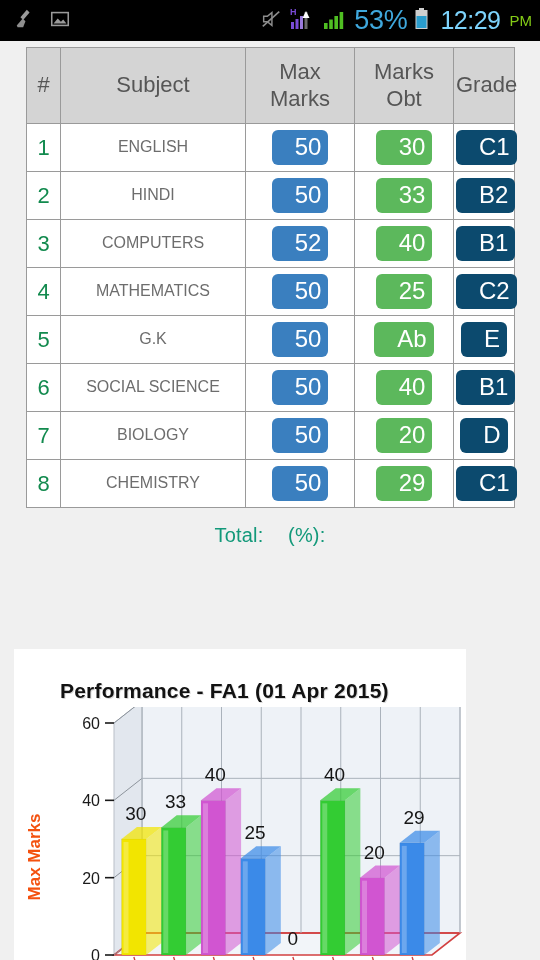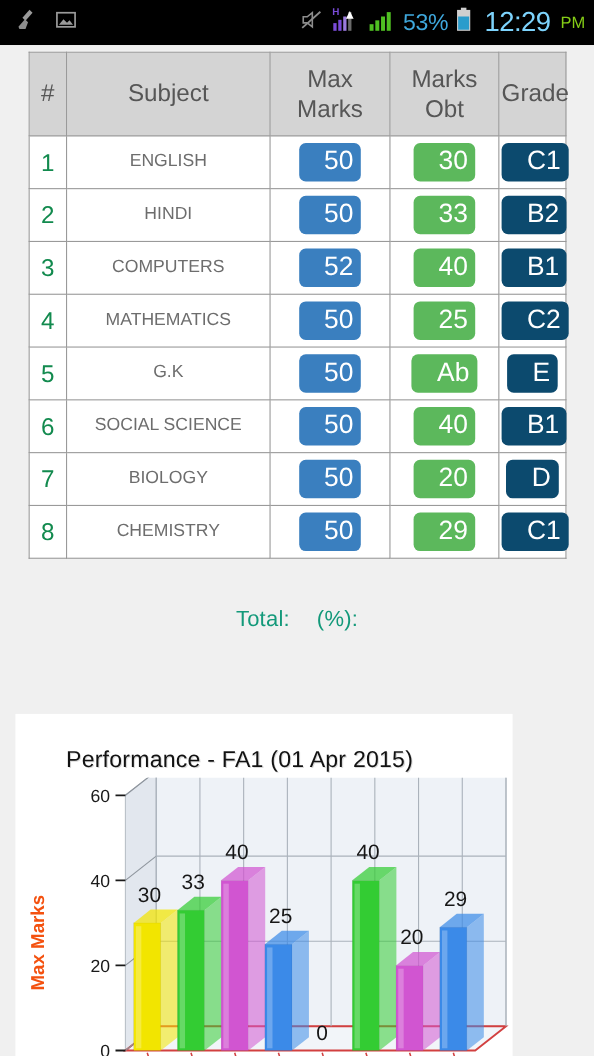--- a/index.html
+++ b/index.html
@@ -16,21 +16,21 @@
     height: 41px;
     background: #000000;
     display: flex;
     align-items: center;
     padding: 0 8px 0 14px;
   }
   .sb-left { display: flex; align-items: center; gap: 13px; }
   .sb-right { display: flex; align-items: center; gap: 7px; margin-left: auto; }
   .sb-icon { display: block; }
   .sb-pct {
-    color: #3fa8dd; font-size: 21px; letter-spacing: -0.3px;
+    color: #3fa8dd; font-size: 27px; letter-spacing: -0.3px;
     font-family: "Liberation Sans", sans-serif;
   }
   .sb-time {
     color: #7dd3fc; font-size: 25px; letter-spacing: -0.5px; margin-left: 4px;
   }
   .sb-ampm { color: #84cc16; font-size: 15px; margin-left: 2px; }
 
   
   .page { position: relative; height: 919px; background: #f0f0f0; }
 
@@ -81,38 +81,38 @@
   }
   .badge-blue   { background: #3a7fbf; }
   .badge-green  { background: #5cb85c; }
   .badge-orange { background: #0c4a6e; min-width: 34px; }
 
   
   .total-line {
     text-align: center;
     color: #13997a;
     font-size: 20px;
-    padding-top: 44px;
+    padding-top: 16px;
     letter-spacing: 0.2px;
   }
   .total-line .gap { display: inline-block; width: 13px; }
 
   
   .chart-card {
     position: absolute;
     left: 14px; top: 608px;
     width: 452px; height: 340px;
     background: #ffffff;
     overflow: hidden;
   }
   .chart-title {
     text-align: left;
     padding: 30px 0 0 46px;
     font-size: 21px;
-    font-weight: normal;
+    font-weight: bold;
     color: #121212;
     letter-spacing: 0.2px;
     text-shadow: 1px 1px 0 rgba(150,150,150,0.35);
   }
   .chart-svg { display: block; margin-top: 4px; }
   .ylab {
     fill: #f4510f; font-size: 17px; font-weight: bold;
     font-family: "Liberation Sans", sans-serif;
   }
   .ytick {

